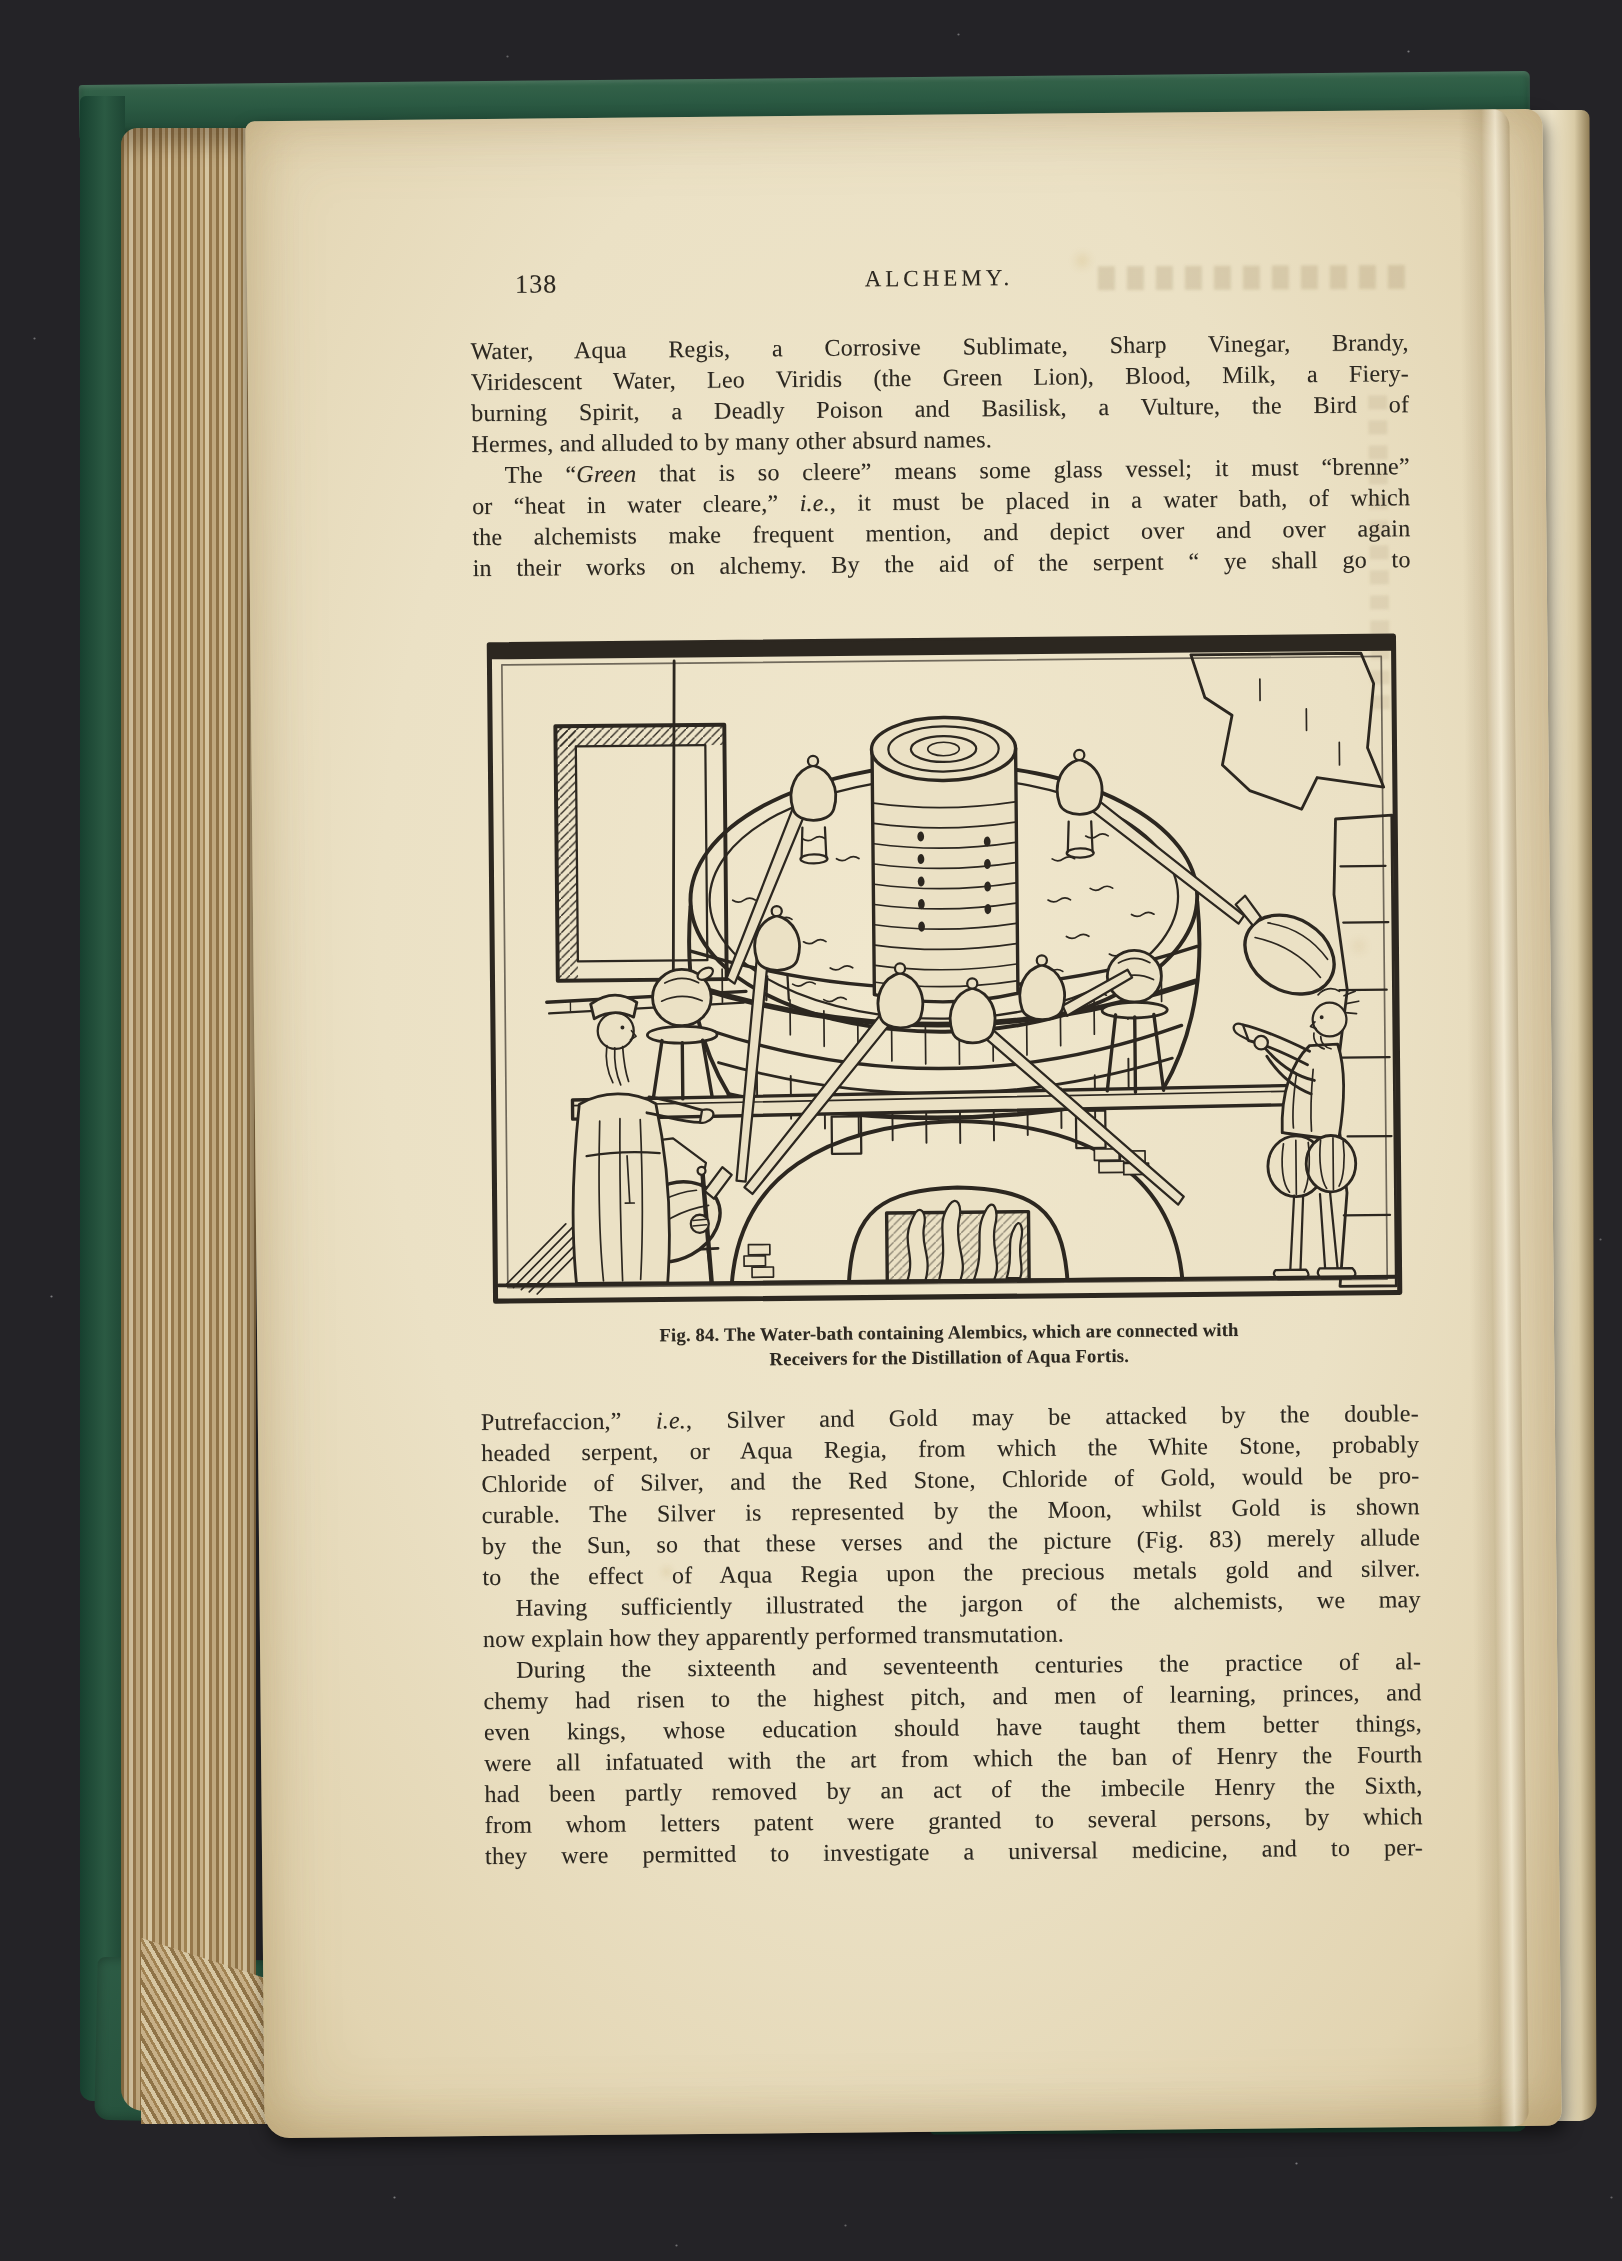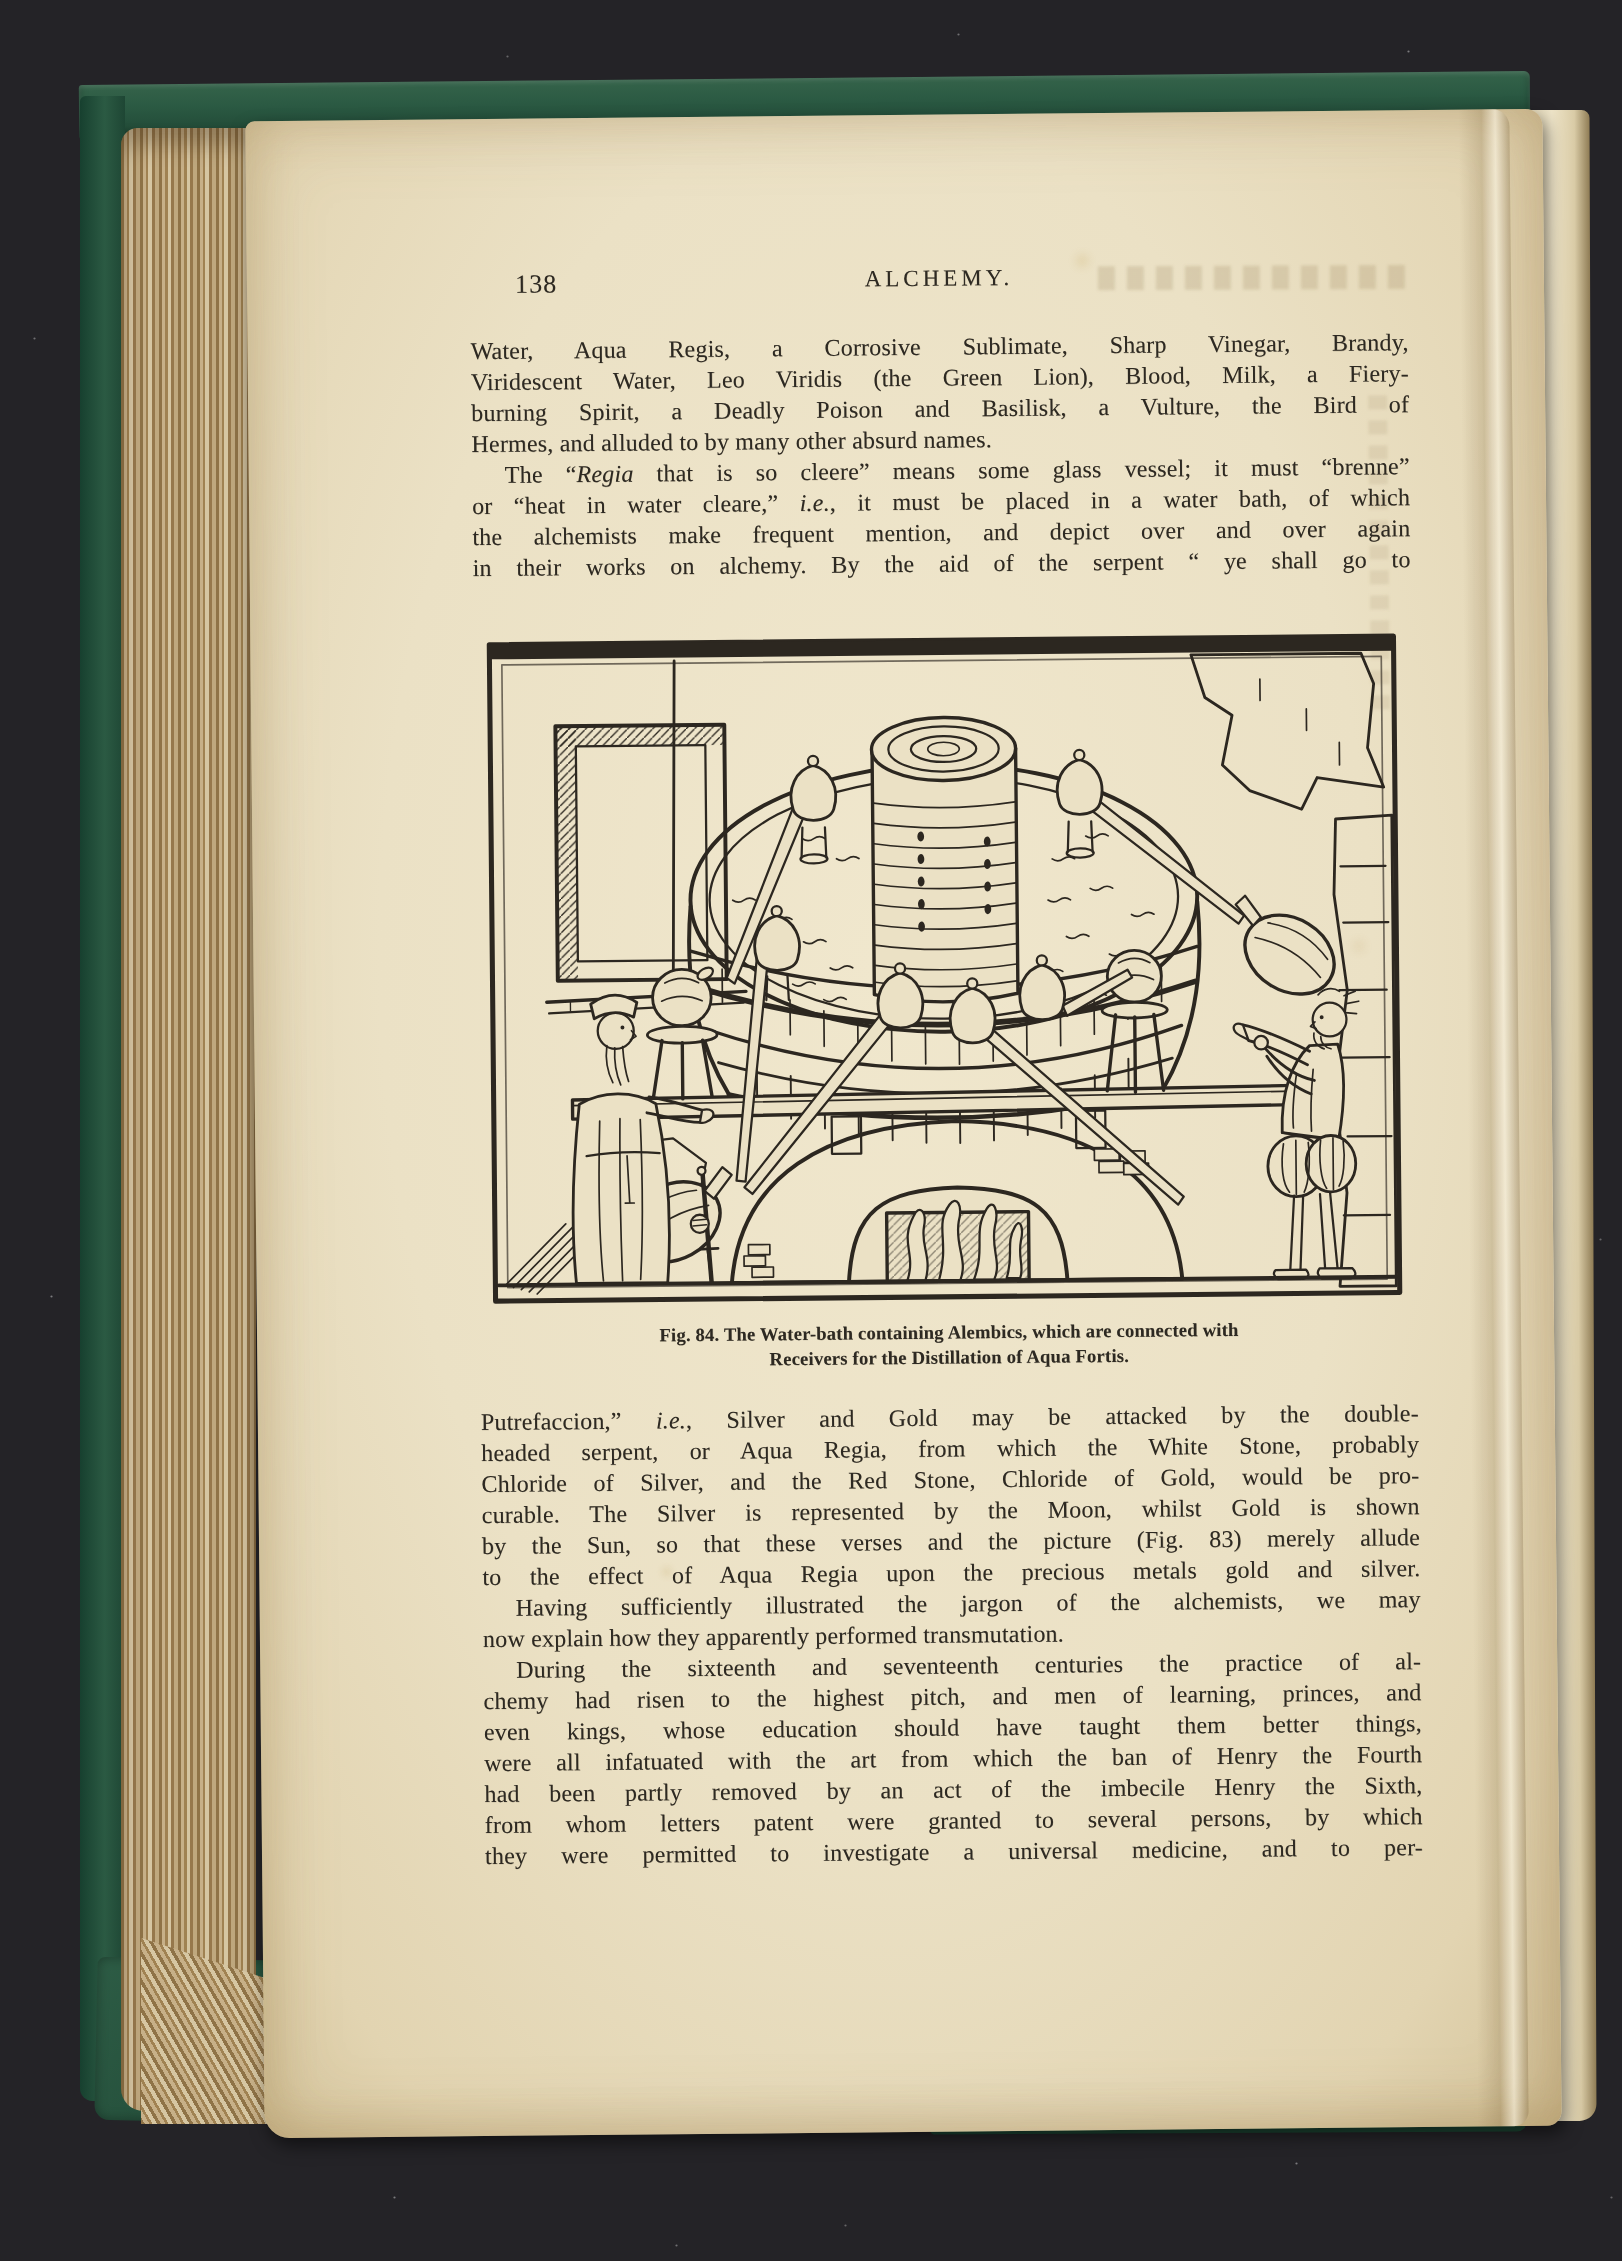--- a/index.html
+++ b/index.html
@@ -113,21 +113,21 @@
       </div>
 
       <div class="p1">
         <div class="bodyline jl">Water, Aqua Regis, a Corrosive Sublimate, Sharp Vinegar, Brandy,</div>
         <div class="bodyline jl">Viridescent Water, Leo Viridis (the Green Lion), Blood, Milk, a Fiery-</div>
         <div class="bodyline jl">burning Spirit, a Deadly Poison and Basilisk, a Vulture, the Bird of</div>
         <div class="bodyline last">Hermes, and alluded to by many other absurd names.</div>
       </div>
 
       <div>
-        <div class="bodyline jl ind"><span>The “</span><i>Regia</i><span> that is so cleere” means some glass vessel; it must “brenne”</span></div>
+        <div class="bodyline jl ind"><span>The “</span><i>Green</i><span> that is so cleere” means some glass vessel; it must “brenne”</span></div>
         <div class="bodyline jl"><span>or “heat in water cleare,” </span><i>i.e.</i><span>, it must be placed in a water bath, of which</span></div>
         <div class="bodyline jl">the alchemists make frequent mention, and depict over and over again</div>
         <div class="bodyline jl">in their works on alchemy.  By the aid of the serpent “ ye shall go to</div>
       </div>
 
       <div class="fig">
         <svg width="918" height="670" viewBox="0 0 1630 1190">
           <defs>
             <pattern id="hl" width="10" height="17" patternUnits="userSpaceOnUse">
               <path d="M0,8 H10" stroke="#2c2720" stroke-width="2.6"></path>

